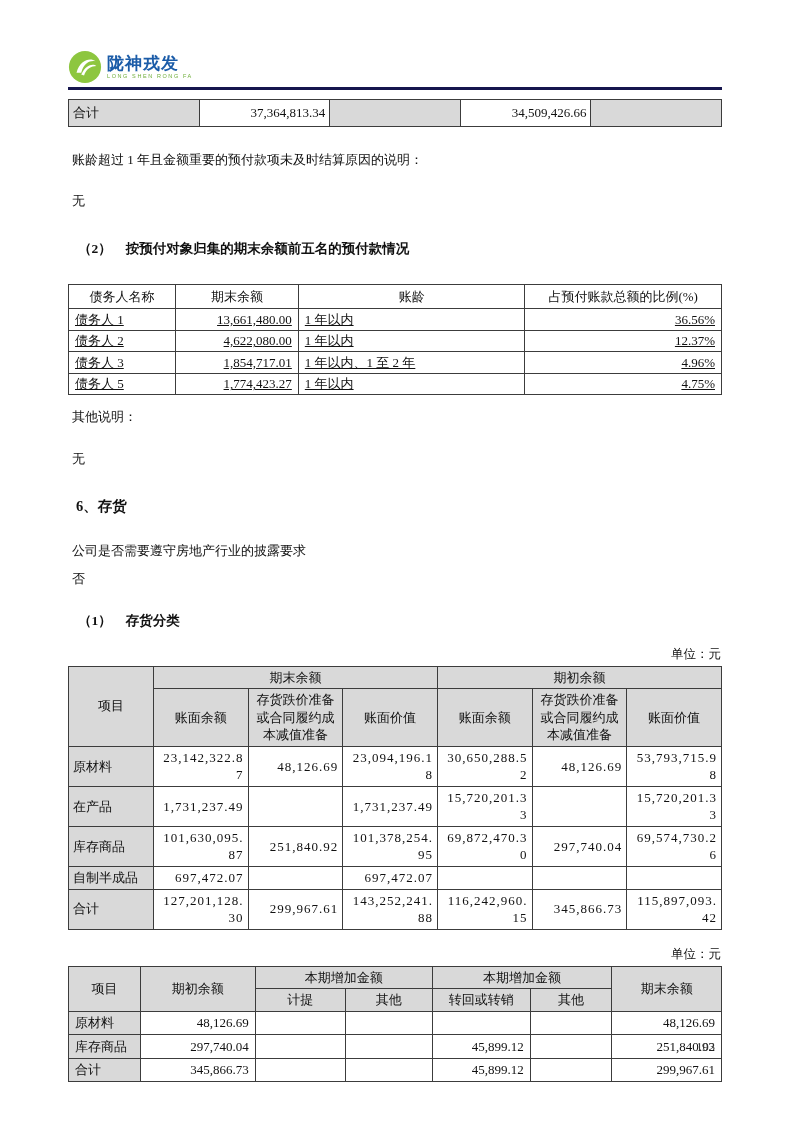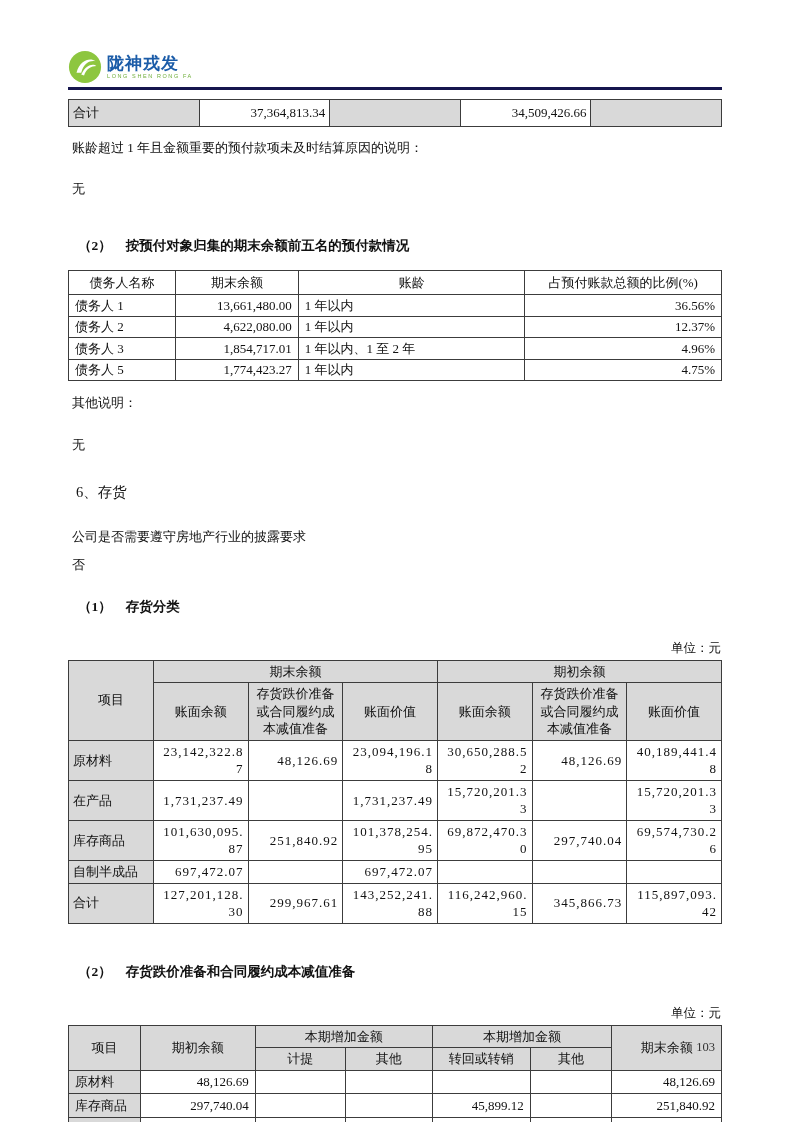--- a/index.html
+++ b/index.html
@@ -16,40 +16,40 @@
   .logo { display:flex; align-items:center; gap:5px; }
   .logo-mark { width:34px; height:34px; flex:0 0 auto; }
   .logo-text { display:flex; flex-direction:column; justify-content:flex-end; }
   .logo-cn { font-size:17px; font-weight:bold; letter-spacing:1px; line-height:1.05; }
   .logo-en { font-size:5.5px; letter-spacing:1.6px; font-family:"Liberation Sans",sans-serif; margin-top:1px; }
   .header-title { font-size:13px; color:#000; padding-bottom:2px; }
   .header-rule { height:3px; margin-top:3px; }
 
   
   .body-text { font-size:13px; line-height:1.35; padding-left:4px; }
-  .mt-note   { margin-top:12px; }
+  .mt-note   { margin-top:24px; }
   .mt-none   { margin-top:24px; }
-  .sub-heading { font-size:13.5px; font-weight:bold; padding-left:10px; margin-top:39px; }
+  .sub-heading { font-size:13.5px; font-weight:bold; padding-left:10px; margin-top:30px; }
   .sub-heading .h-no { margin-right:14px; }
-  .big-heading { font-size:14.5px; font-weight:normal; padding-left:8px; margin-top:30px; }
-  .unit-line { font-size:12.5px; text-align:right; margin-top:24px; padding-right:1px; }
+  .big-heading { font-size:14.5px; font-weight:bold; padding-left:8px; margin-top:30px; }
+  .unit-line { font-size:12.5px; text-align:right; margin-top:16px; padding-right:1px; }
 
   
   table { width:100%; border-collapse:collapse; table-layout:fixed; }
   td, th { border:1px solid #3c3c3c; font-size:13px; font-weight:normal;
            padding:2px 4px; vertical-align:middle; line-height:1.35; }
   .gray { background:#d9d9d9; }
   .num  { text-align:right; }
 
   .carry-table { margin-top:9px; }
   .carry-table td { padding:4px 4px; }
 
-  .prepay-table { margin-top:15px; }
+  .prepay-table { margin-top:26px; }
   .prepay-table th { text-align:center; padding:3px 4px; }
-  .prepay-table td { padding:1.5px 6px; }
+  .prepay-table td { padding:1.5px 6px;text-decoration:underline; }
 
   .classify-table { margin-top:3px; }
   .classify-table th { text-align:center; }
   .classify-table td.num { word-break:break-all; letter-spacing:1px; }
   .classify-table td { padding:2px 4px; }
 
   .provision-table { margin-top:3px; }
   .provision-table th { text-align:center; }
   .provision-table td { padding:2.5px 6px; }
 
@@ -178,21 +178,21 @@
       <th class="gray">存货跌价准备或合同履约成本减值准备</th>
       <th class="gray">账面价值</th>
     </tr>
     <tr>
       <td class="gray">原材料</td>
       <td class="num">23,142,322.87</td>
       <td class="num">48,126.69</td>
       <td class="num">23,094,196.18</td>
       <td class="num">30,650,288.52</td>
       <td class="num">48,126.69</td>
-      <td class="num">40,189,441.48</td>
+      <td class="num">53,793,715.98</td>
     </tr>
     <tr>
       <td class="gray">在产品</td>
       <td class="num">1,731,237.49</td>
       <td class="num"></td>
       <td class="num">1,731,237.49</td>
       <td class="num">15,720,201.33</td>
       <td class="num"></td>
       <td class="num">15,720,201.33</td>
     </tr>
@@ -219,23 +219,20 @@
       <td class="num">127,201,128.30</td>
       <td class="num">299,967.61</td>
       <td class="num">143,252,241.88</td>
       <td class="num">116,242,960.15</td>
       <td class="num">345,866.73</td>
       <td class="num">115,897,093.42</td>
     </tr>
   </tbody>
     </table>
 
-  <h3 class="sub-heading">
-    <span class="h-no">（2）</span><span>存货跌价准备和合同履约成本减值准备</span>
-  </h3>
   <div class="unit-line">单位：元</div>
 
   <table class="provision-table">
     <colgroup>
       <col style="width:11%">
         <col style="width:17.6%">
         <col style="width:13.8%">
         <col style="width:13.3%">
       <col style="width:15%">
         <col style="width:12.5%">

